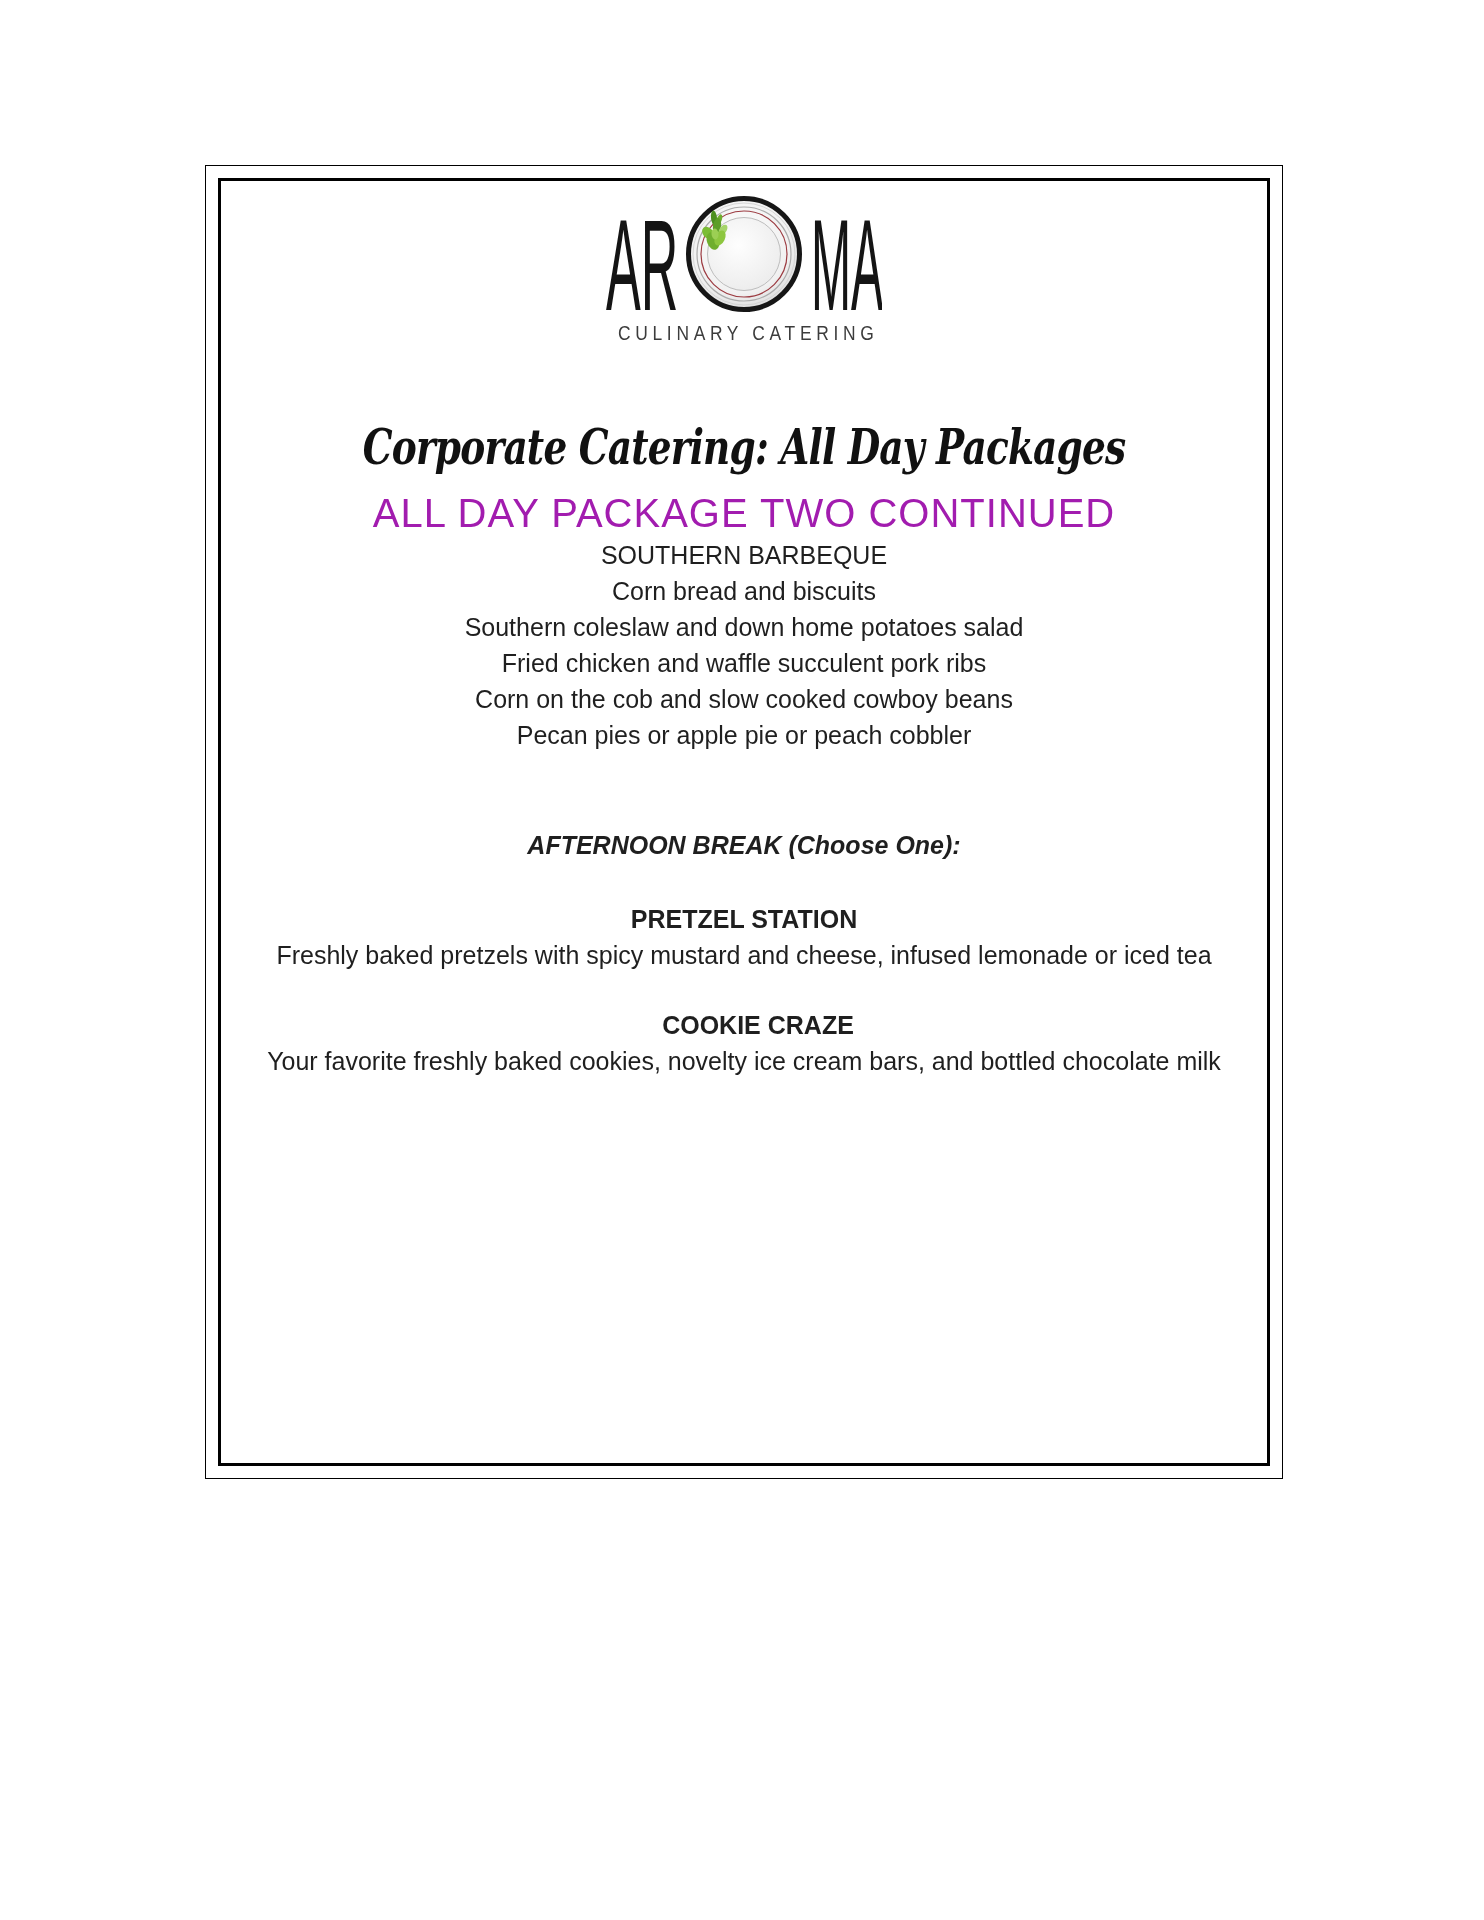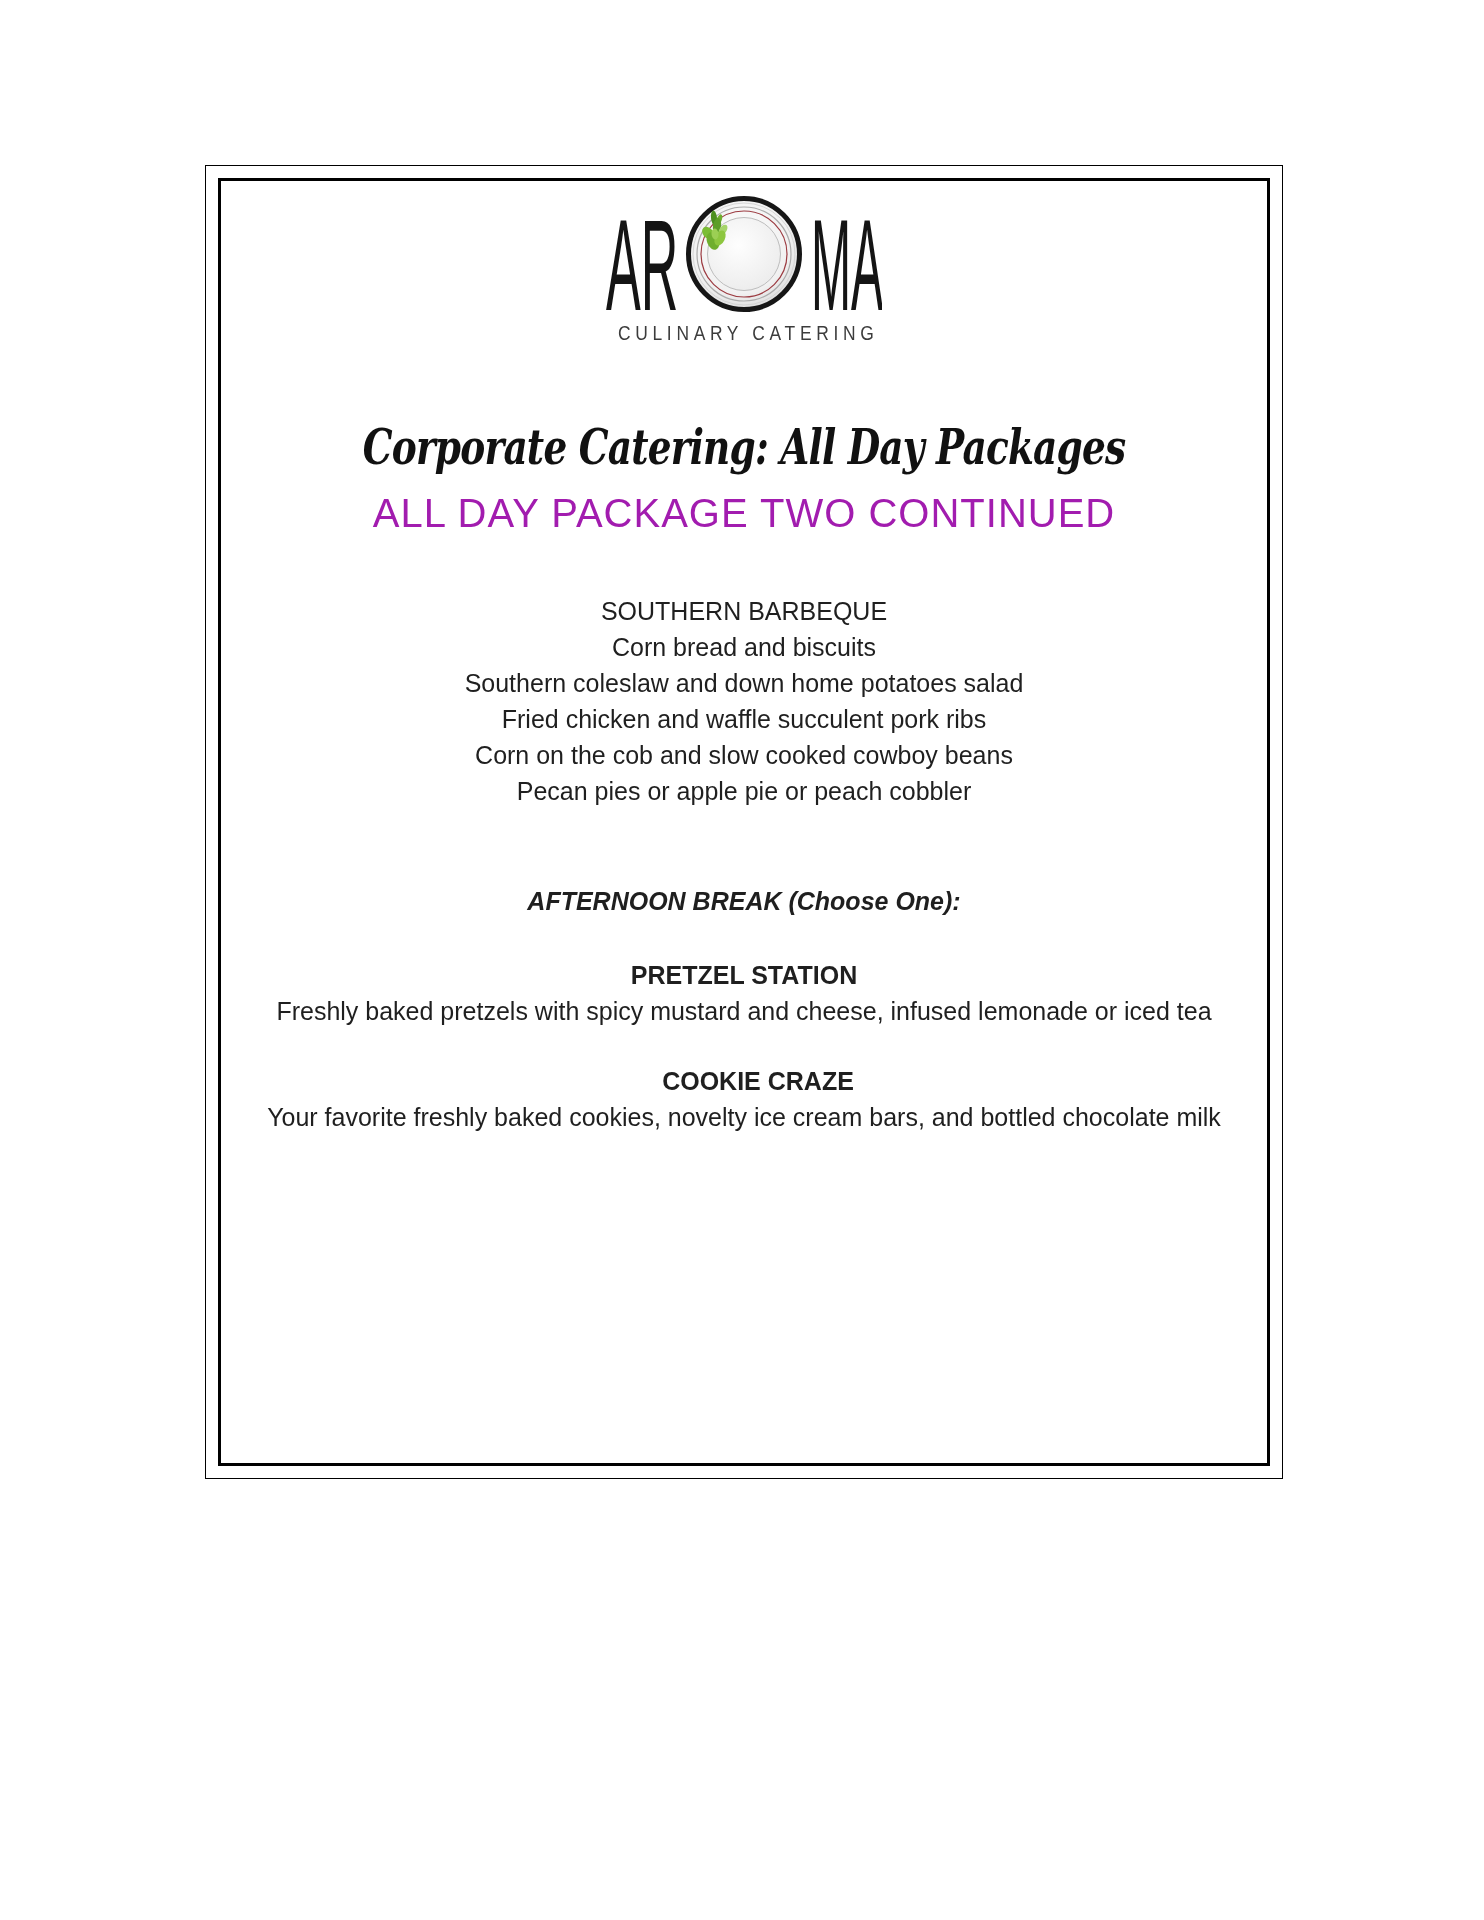--- a/index.html
+++ b/index.html
@@ -53,21 +53,21 @@
     color: #a21caf;
     font-weight: normal;
   }
   .menu-line {
     font-size: 25px;
     line-height: 36px;
     color: #1f1f1f;
   }
   .nowrap { white-space: nowrap; }
   .bold { font-weight: bold; }
-  .section-barbeque { margin-top: 56px; }
+  .section-barbeque { }
   .break-heading { margin-top: 74px; font-style: italic; }
   .station-first { margin-top: 38px; }
   .station-next { margin-top: 34px; margin-left: 28px; }
 </style>
 </head>
 <body>
 
 <div class="frame-outer">
   <div class="frame-inner">
 

